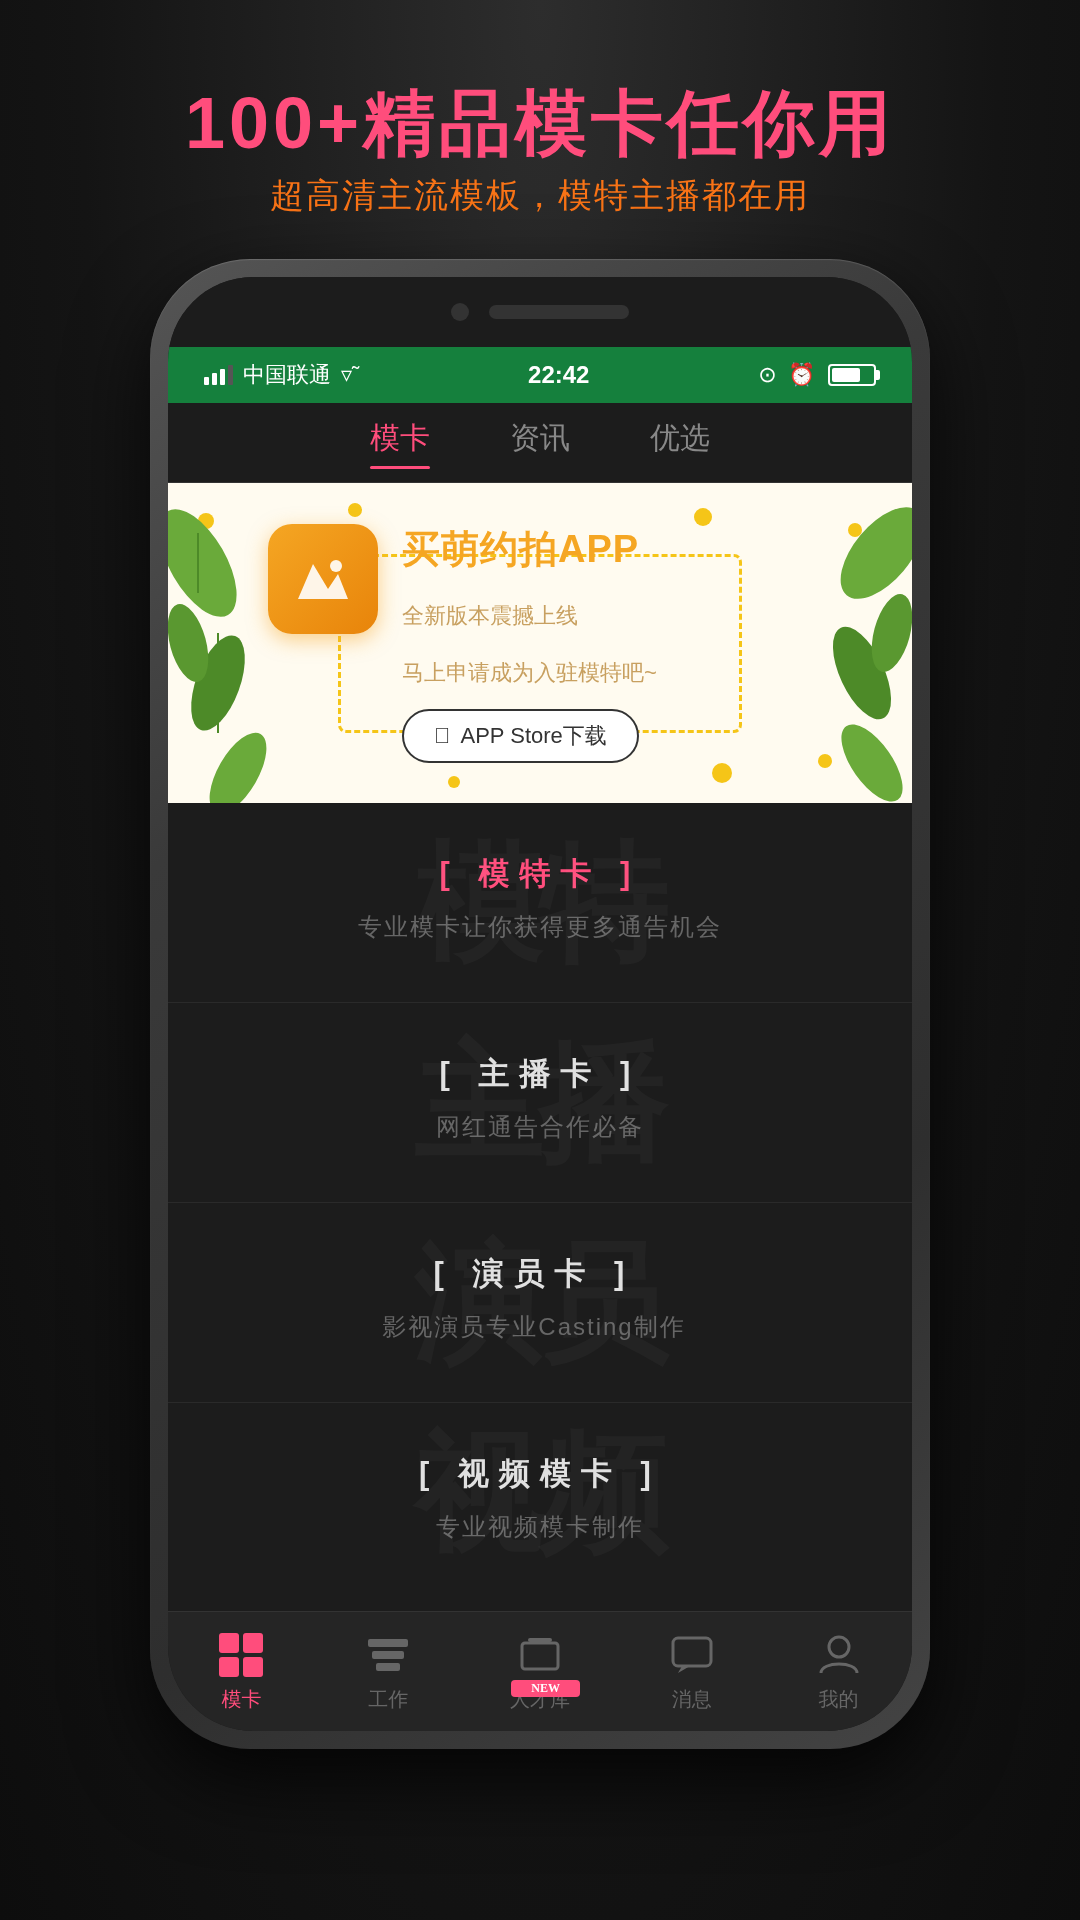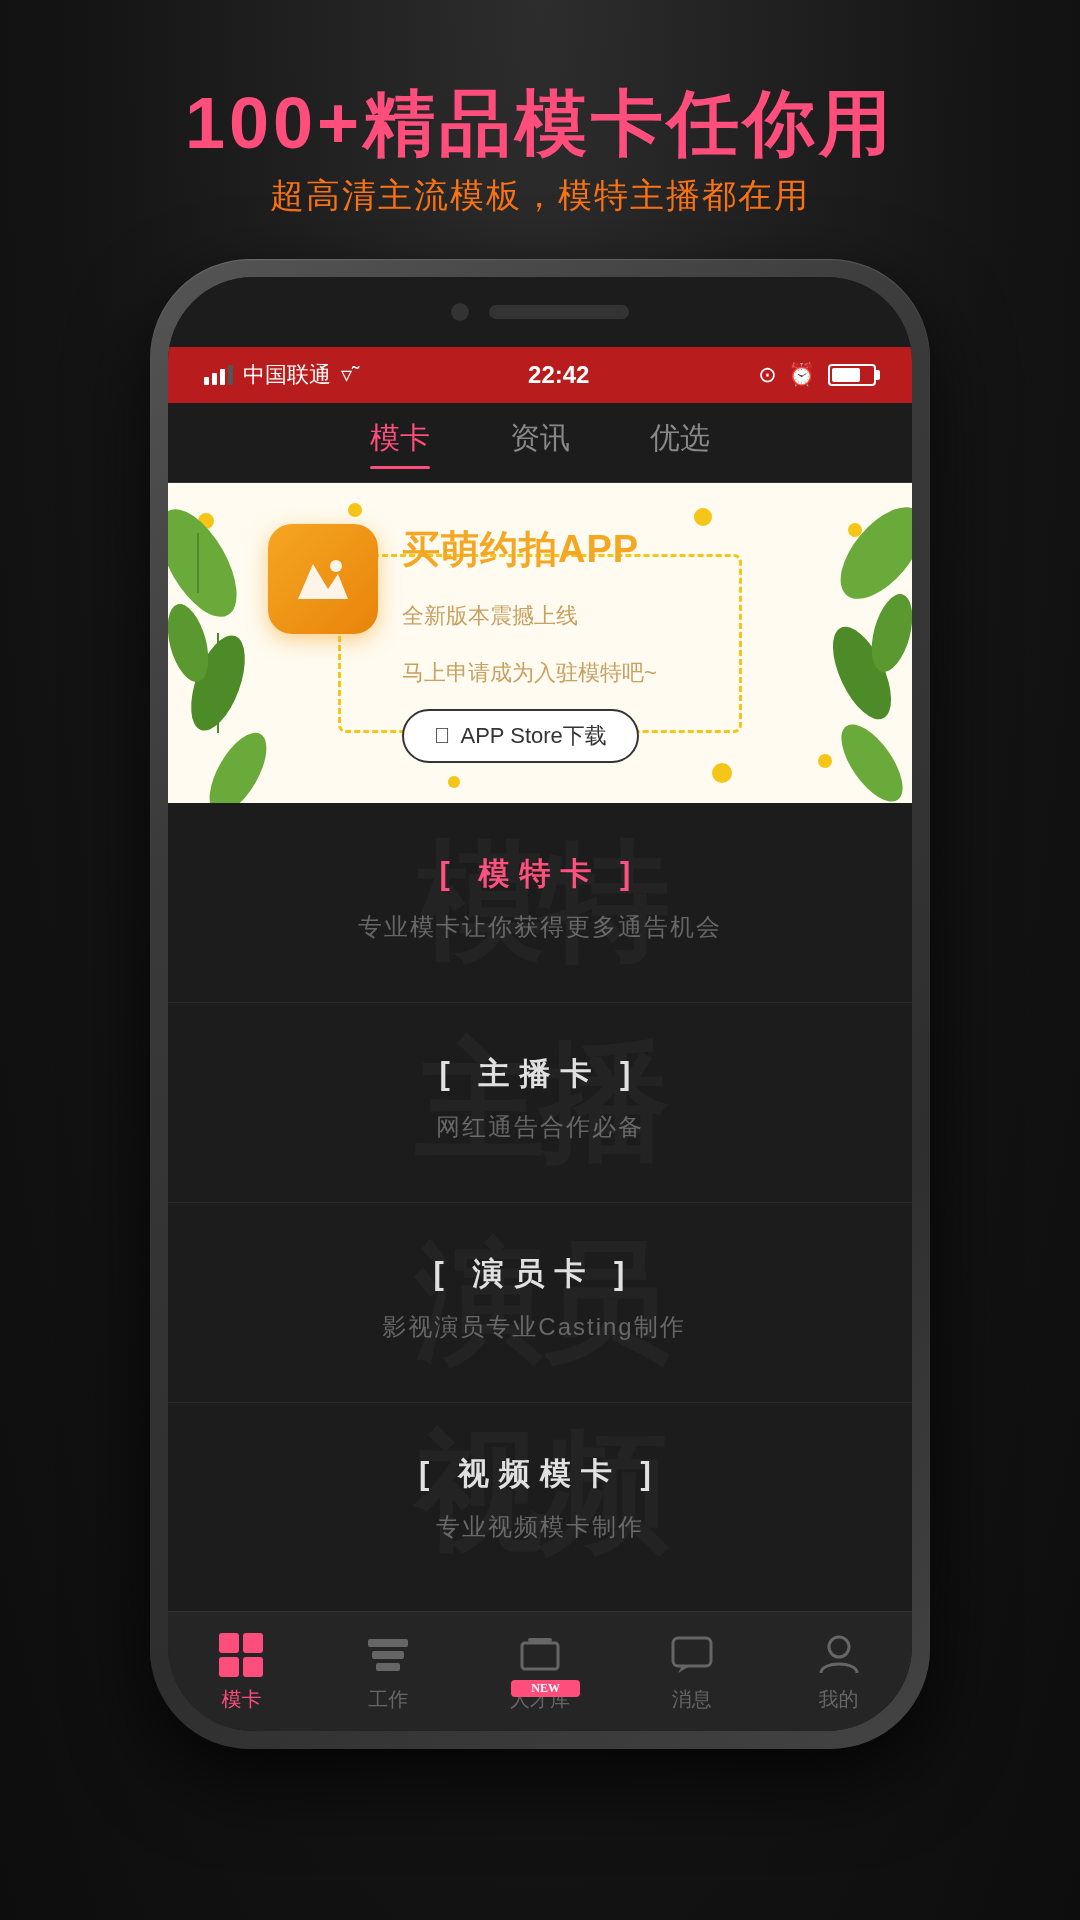--- a/index.html
+++ b/index.html
@@ -107,21 +107,21 @@
       width: 140px;
       height: 14px;
       background: #333;
       border-radius: 7px;
     }
 
     
     .status-bar {
       width: 100%;
       height: 56px;
-      background: #b91c1c;
+      background: #15803d;
       display: flex;
       align-items: center;
       justify-content: space-between;
       padding: 0 36px;
       flex-shrink: 0;
     }
 
     .status-left {
       display: flex;
       align-items: center;

